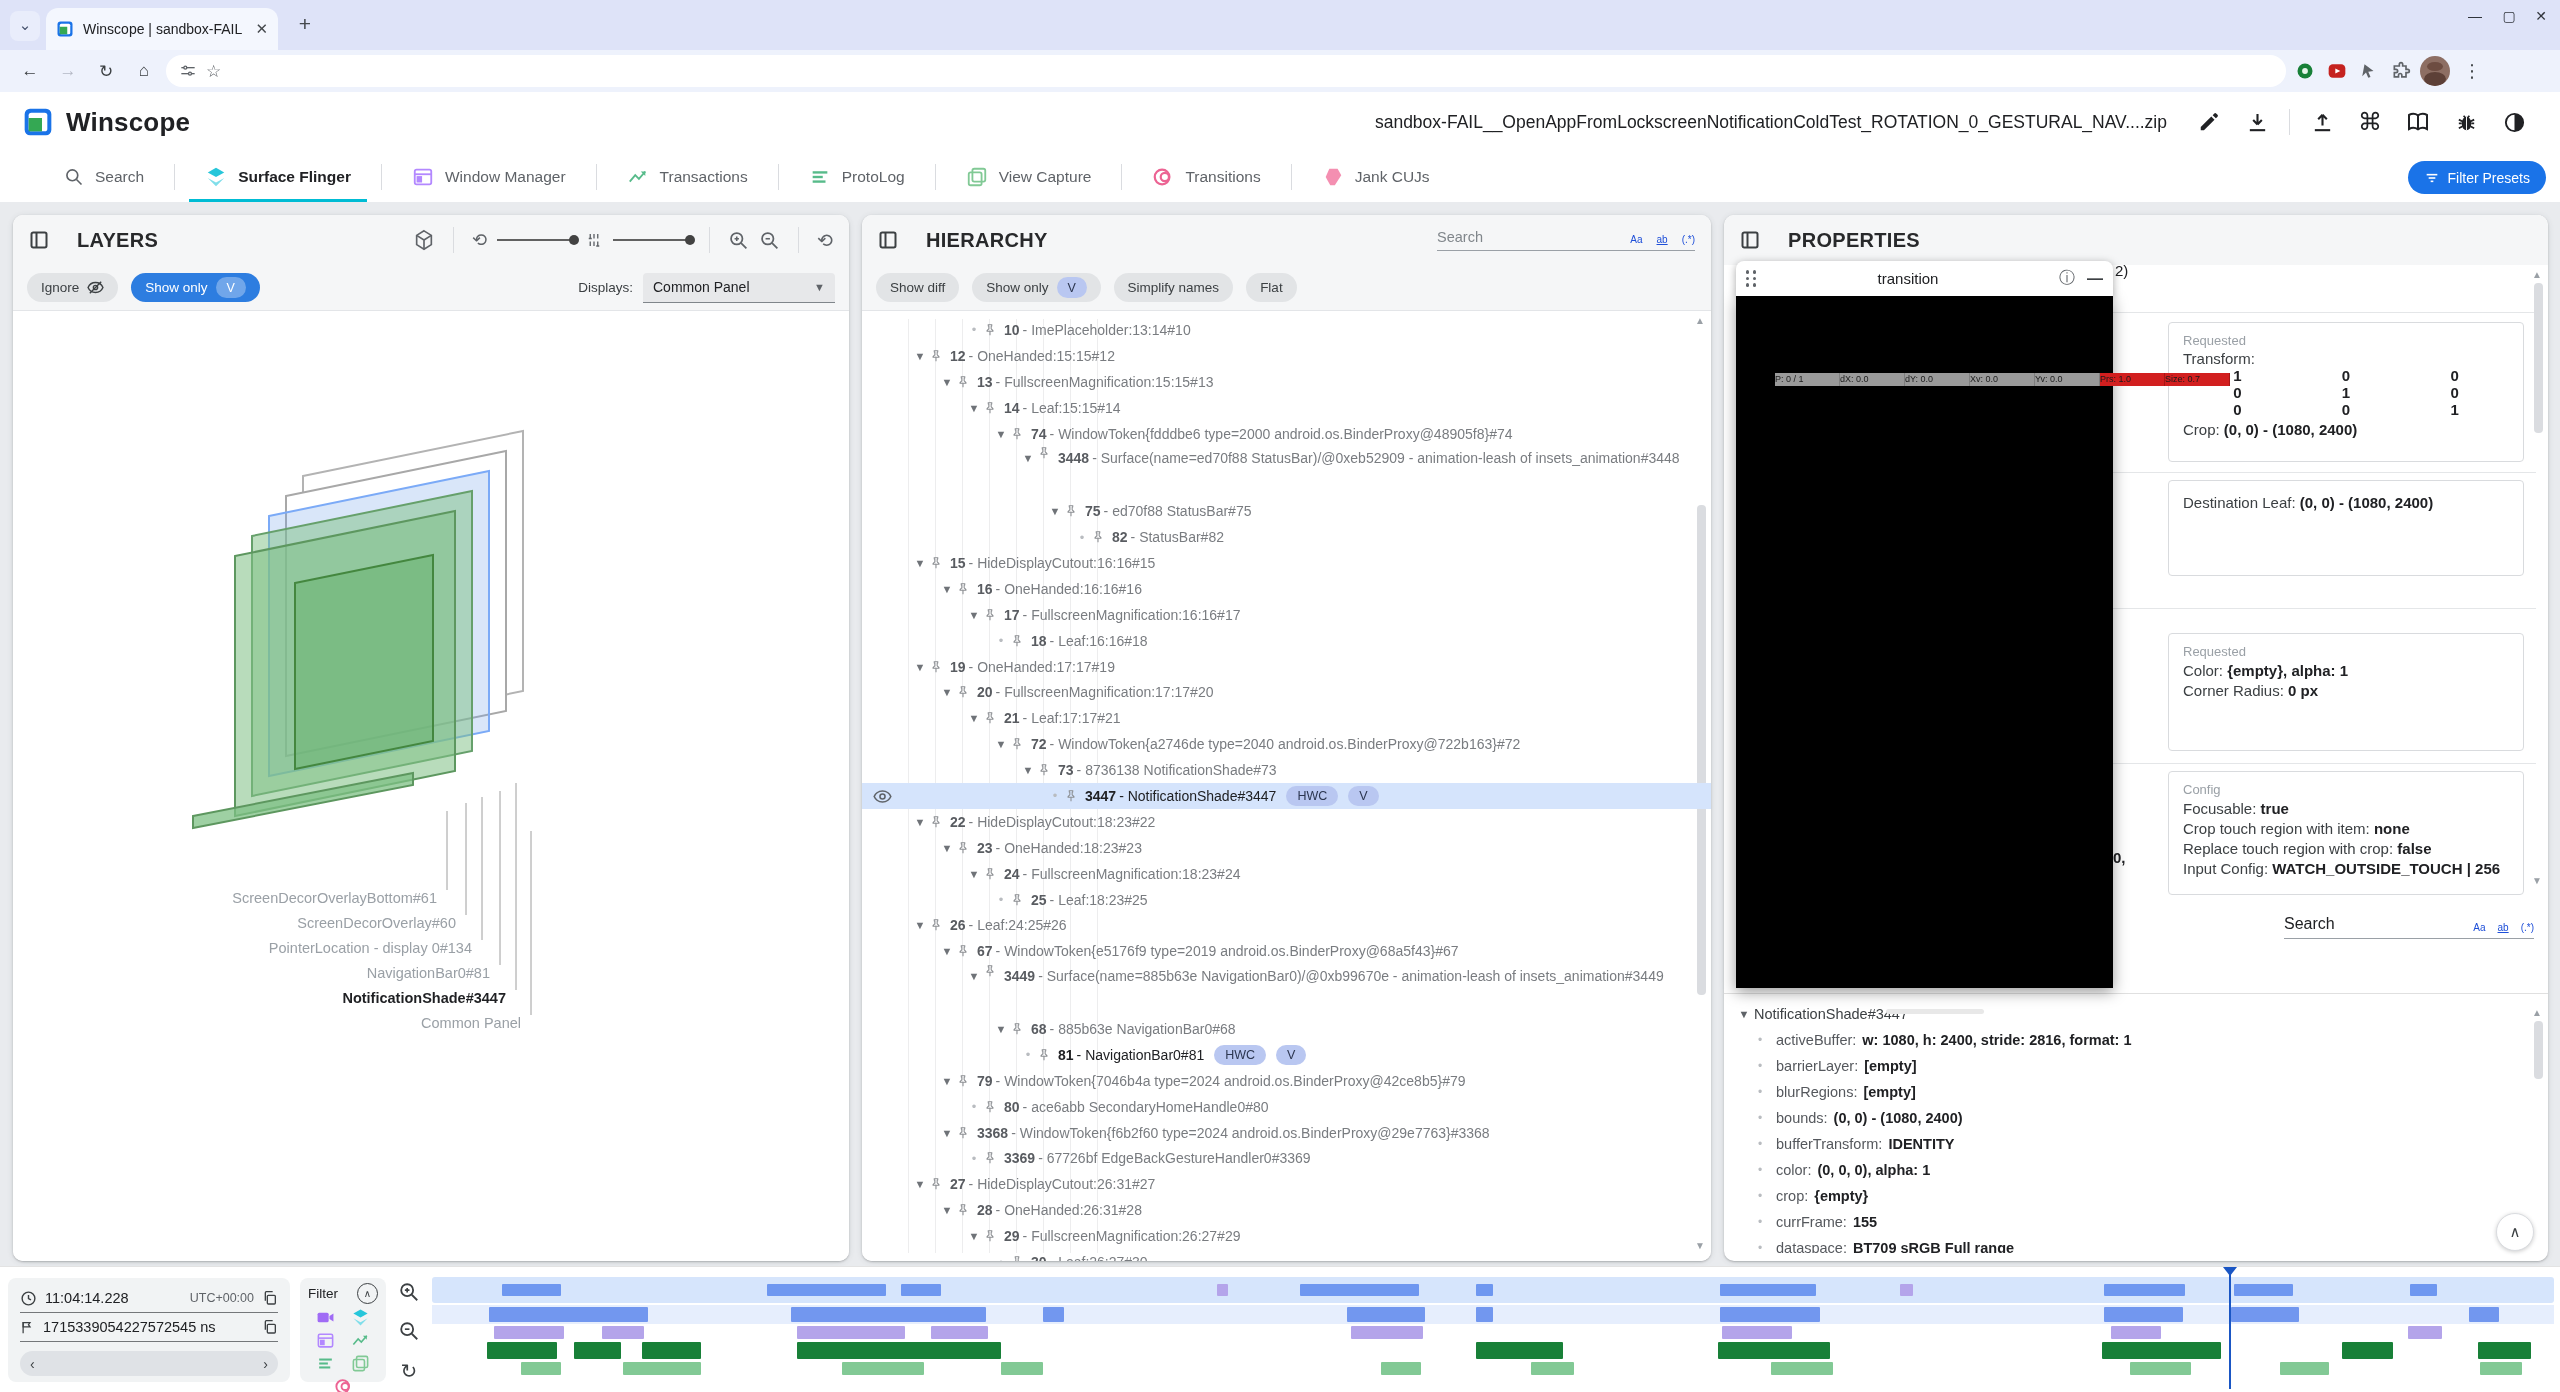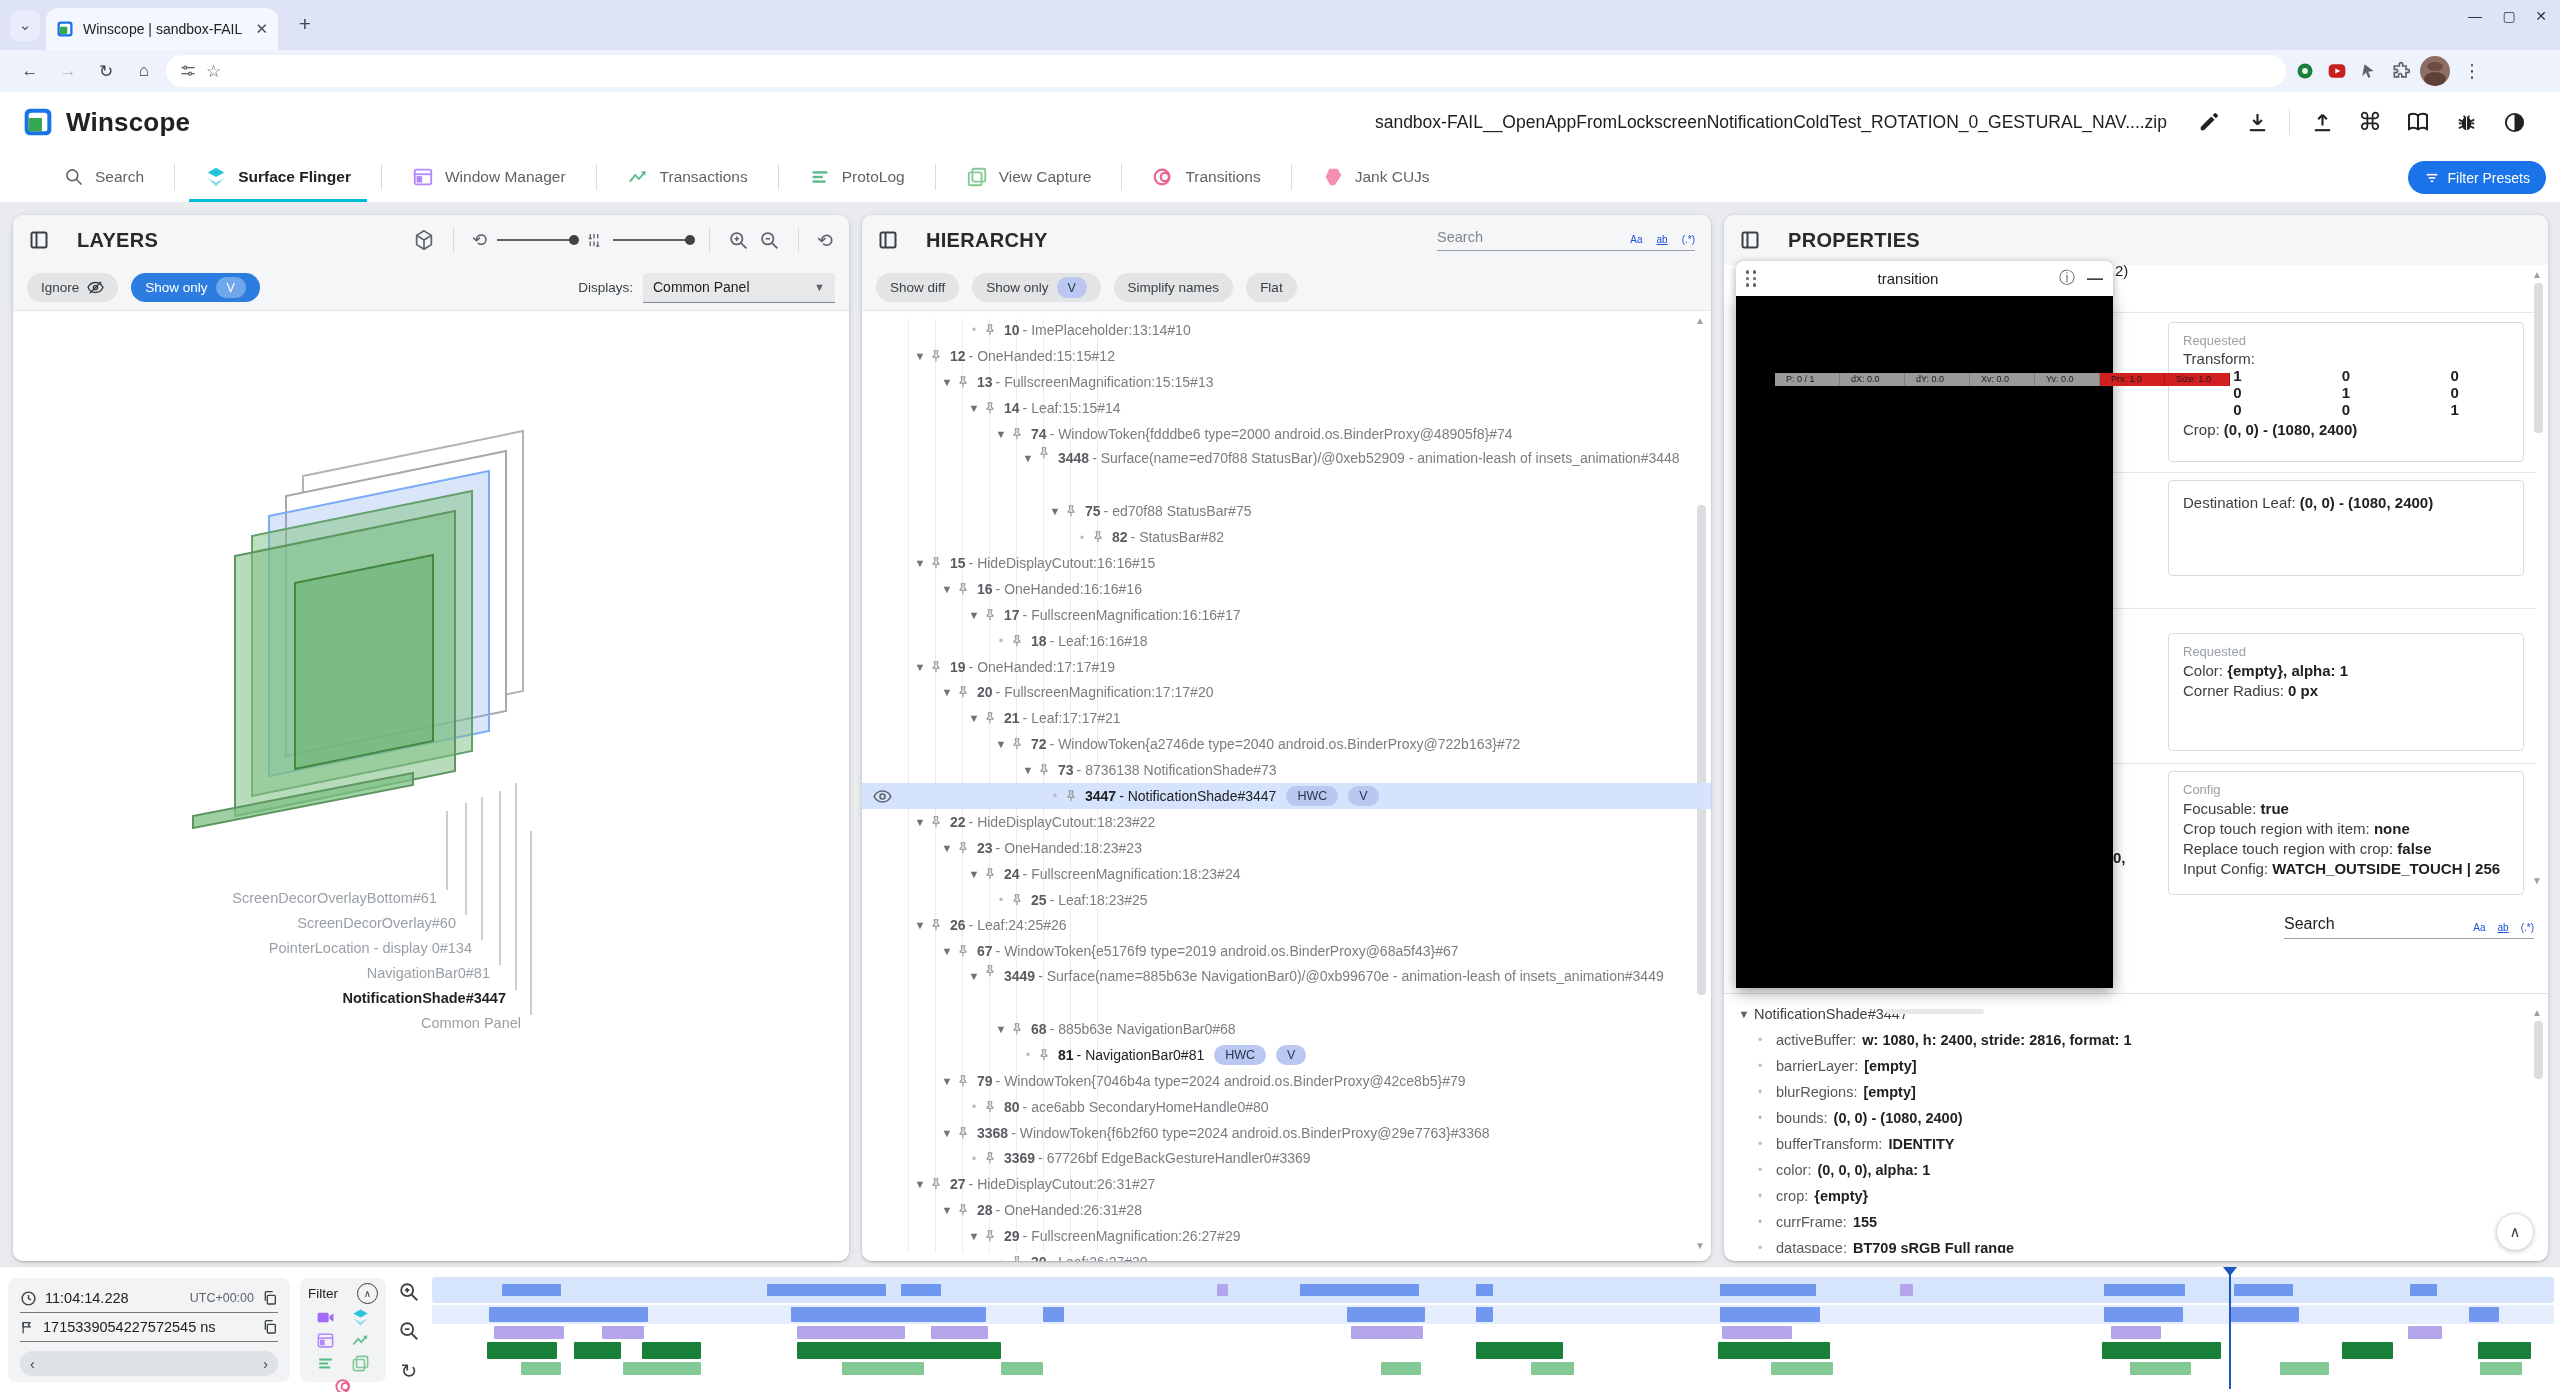--- a/index.html
+++ b/index.html
@@ -127,21 +127,21 @@
 
   
   #popup { position:absolute; left:1736px; top:261px; width:377px; z-index:30; }
   #popup-head { height:35px; background:#fff; border-radius:8px 8px 0 0; display:flex; align-items:center;
     padding:0 10px; box-shadow:0 2px 8px rgba(0,0,0,.35); position:relative; z-index:2;}
   #popup-title { flex:1; text-align:center; font-size:15px; color:#202124; }
   #popup-body { height:692px; background:#000; position:relative; box-shadow:0 4px 14px rgba(0,0,0,.4); }
   .dots { display:grid; grid-template-columns:4px 4px; grid-gap:3px; }
   .dots i { width:3.4px; height:3.4px; border-radius:50%; background:#5f6368; }
   #ptr-strip { position:absolute; left:39px; top:77px; height:13px; display:flex; }
-  #ptr-strip .cell { font-size:9px; line-height:13px; padding-left:11px; color:#1b1b1b; width:65px; overflow:hidden; white-space:nowrap;}
+  #ptr-strip .cell { font-size:9px; line-height:13px; padding-left:0; color:#1b1b1b; width:65px; overflow:hidden; white-space:nowrap;}
   #ptr-strip .cell.g { background:#9a9a9a; border-right:1px solid #7f7f7f; }
   #ptr-strip .cell.r { background:#d21f1f; border-right:1px solid #a71616; }
   #gesture-bar { position:absolute; left:150px; top:713px; width:98px; height:5px; border-radius:3px; background:#e8e8e8; }
 
   
   #bottom { position:absolute; left:0; top:1266px; width:2560px; height:126px; background:#fff; border-top:1px solid #e3e3e3; }
   #time-card { position:absolute; left:8px; top:11px; width:282px; height:104px; background:#f1f3f4; border-radius:8px; padding:6px 12px;}
   .tc-row { display:flex; align-items:center; gap:8px; height:29px; border-bottom:1px solid #74777a; }
   .tc-row .t { font-size:14.5px; color:#202124; }
   .tc-row .tz { margin-left:auto; font-size:12.5px; color:#5f6368; }
@@ -1047,21 +1047,21 @@
     <span style="color:#3c4043;font-weight:700">—</span>
   </div>
   <div id="popup-body">
     <div id="ptr-strip">
         <span class="cell g">P: 0 / 1</span>
         <span class="cell g">dX: 0.0</span>
         <span class="cell g">dY: 0.0</span>
         <span class="cell g">Xv: 0.0</span>
         <span class="cell g">Yv: 0.0</span>
         <span class="cell r">Prs: 1.0</span>
-        <span class="cell r">Size: 1.0</span>
+        <span class="cell r">Size: 0.7</span>
       </div>
     <div id="gesture-bar"></div>
   </div>
 </div>
 
 <div id="bottom">
   <div id="time-card">
     <div class="tc-row">
       <span>
           <svg class="ic" width="17" height="17" viewBox="0 0 24 24">

